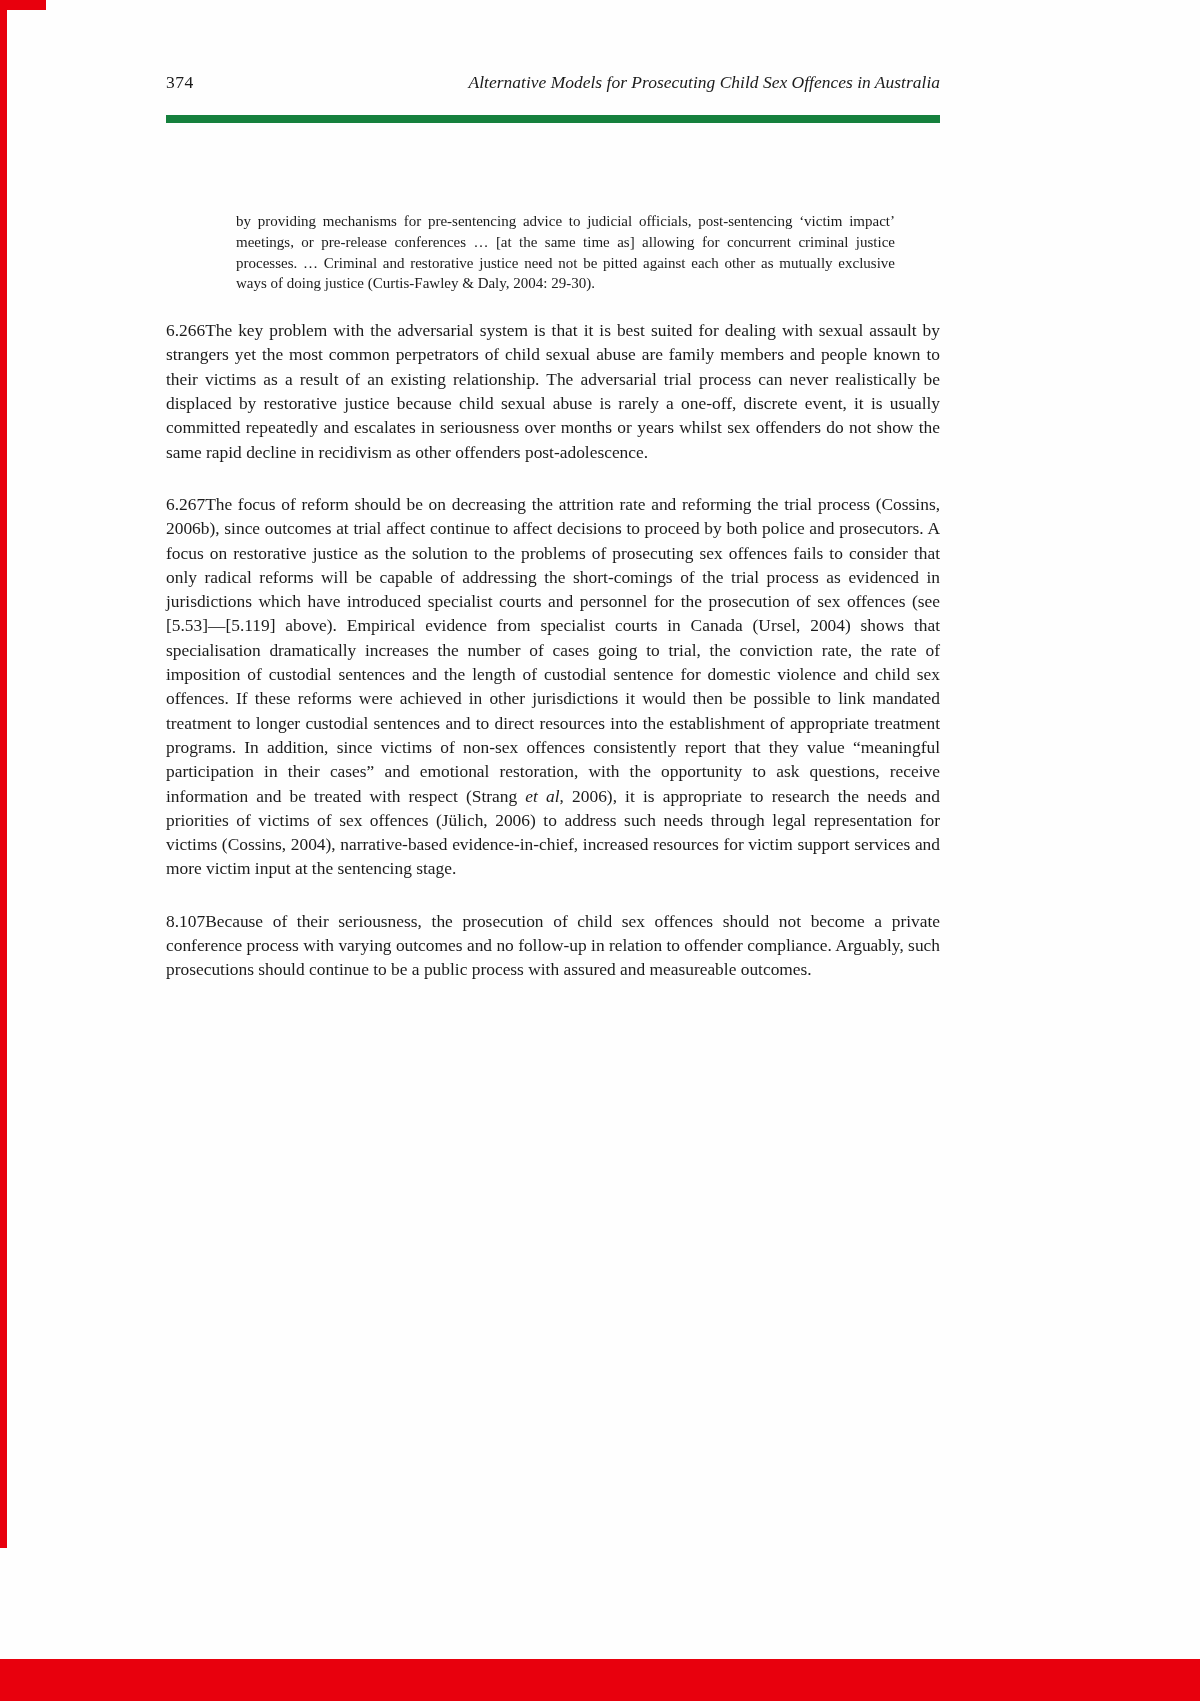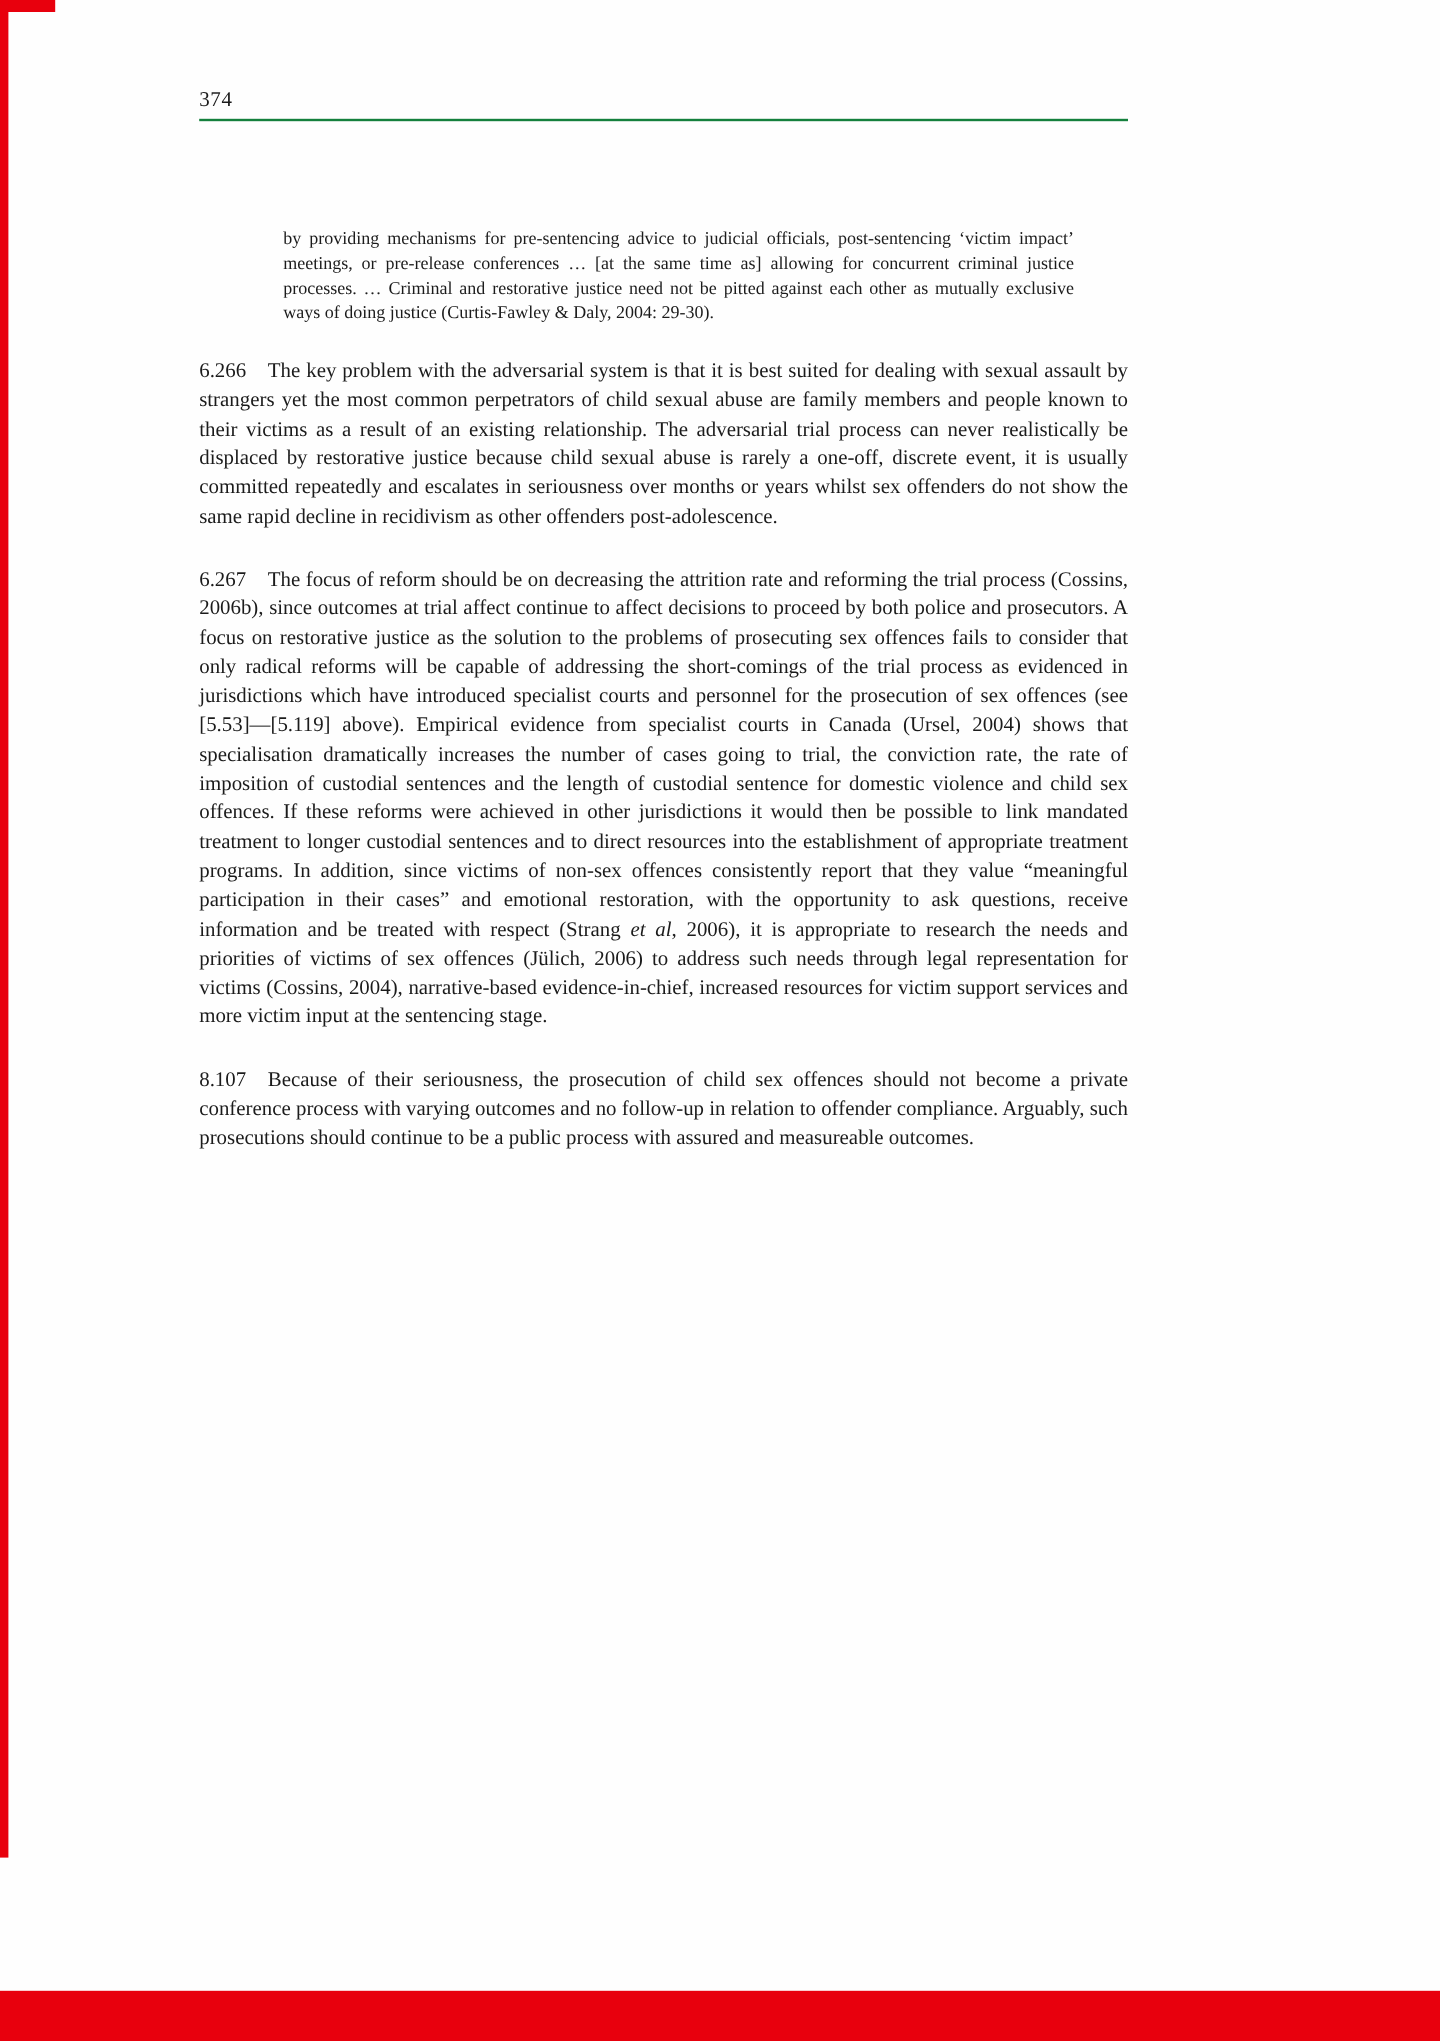--- a/index.html
+++ b/index.html
@@ -16,55 +16,56 @@
   
   .edge { position: absolute; background: #e8000d; }
   .edge-top    { left: 0; top: 0; width: 46px; height: 10px; }
   .edge-left   { left: 0; top: 0; width: 7px; height: 1548px; }
   .edge-bottom { left: 0; top: 1659px; width: 1200px; height: 42px; }
 
   .content { position: absolute; left: 166px; top: 0; width: 774px; }
 
   .header {
     display: flex; justify-content: space-between; align-items: center;
-    padding-top: 72px; padding-bottom: 6px;
-    border-bottom: 2px solid #15803d;
+    padding-top: 72px; padding-bottom: 22px;
+    border-bottom: 8px solid #15803d;
     font-size: 17.5px;
   }
   .page-number { letter-spacing: 0.5px; }
   .running-title { font-style: italic; }
 
   .quote {
     margin: 88px 45px 0 70px;
     font-size: 15px; line-height: 20.8px;
     text-align: justify;
   }
 
   .para {
     margin: 28px 0 0 0;
     font-size: 17.4px; line-height: 24.3px;
     text-align: justify;
   }
   .para.first { margin-top: 24px; }
-  .pnum { margin-right: 18px; }
+  .pnum { }
   .it { font-style: italic; }
 </style>
 </head>
 <body>
 
 <div class="page">
 
   <div class="edge edge-top"></div>
   <div class="edge edge-left"></div>
   <div class="edge edge-bottom"></div>
 
   <div class="content">
 
     <div class="header">
       <span class="page-number">374</span>
+      <span class="running-title">Alternative Models for Prosecuting Child Sex Offences in Australia</span>
     </div>
 
     <div class="quote">by providing mechanisms for pre-sentencing advice to judicial officials, post-sentencing ‘victim impact’ meetings, or pre-release conferences … [at the same time as] allowing for concurrent criminal justice processes. … Criminal and restorative justice need not be pitted against each other as mutually exclusive ways of doing justice (Curtis-Fawley &amp; Daly, 2004: 29-30).</div>
 
     <p class="para first"><span class="pnum">6.266</span><span><span>The key problem with the adversarial system is that it is best suited for dealing with sexual assault by strangers yet the most common perpetrators of child sexual abuse are family members and people known to their victims as a result of an existing relationship. The adversarial trial process can never realistically be displaced by restorative justice because child sexual abuse is rarely a one-off, discrete event, it is usually committed repeatedly and escalates in seriousness over months or years whilst sex offenders do not show the same rapid decline in recidivism as other offenders post-adolescence.</span></span></p>
 
     <p class="para"><span class="pnum">6.267</span><span><span>The focus of reform should be on decreasing the attrition rate and reforming the trial process (Cossins, 2006b), since outcomes at trial affect continue to affect decisions to proceed by both police and prosecutors.  A focus on restorative justice as the solution to the problems of prosecuting sex offences fails to consider that only radical reforms will be capable of addressing the short-comings of the trial process as evidenced in jurisdictions which have introduced specialist courts and personnel for the prosecution of sex offences (see [5.53]—[5.119] above).  Empirical evidence from specialist courts in Canada (Ursel, 2004) shows that specialisation dramatically increases the number of cases going to trial, the conviction rate, the rate of imposition of custodial sentences and the length of custodial sentence for domestic violence and child sex offences.  If these reforms were achieved in other jurisdictions it would then be possible to link mandated treatment to longer custodial sentences and to direct resources into the establishment of appropriate treatment programs.  In addition, since victims of non-sex offences consistently report that they value “meaningful participation in their cases” and emotional restoration, with the opportunity to ask questions, receive information and be treated with respect (Strang </span><span class="it">et al</span><span>, 2006), it is appropriate to research the needs and priorities of victims of sex offences (Jülich, 2006) to address such needs through legal representation for victims (Cossins, 2004), narrative-based evidence-in-chief, increased resources for victim support services and more victim input at the sentencing stage.</span></span></p>
 
     <p class="para"><span class="pnum">8.107</span><span><span>Because of their seriousness, the prosecution of child sex offences should not become a private conference process with varying outcomes and no follow-up in relation to offender compliance. Arguably, such prosecutions should continue to be a public process with assured and measureable outcomes.</span></span></p>
 

